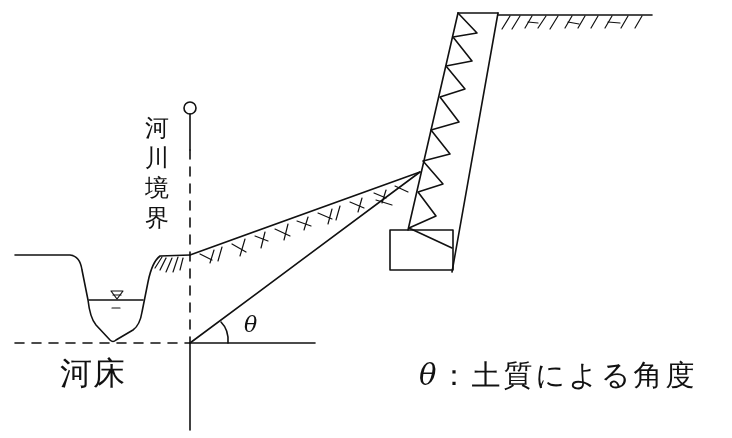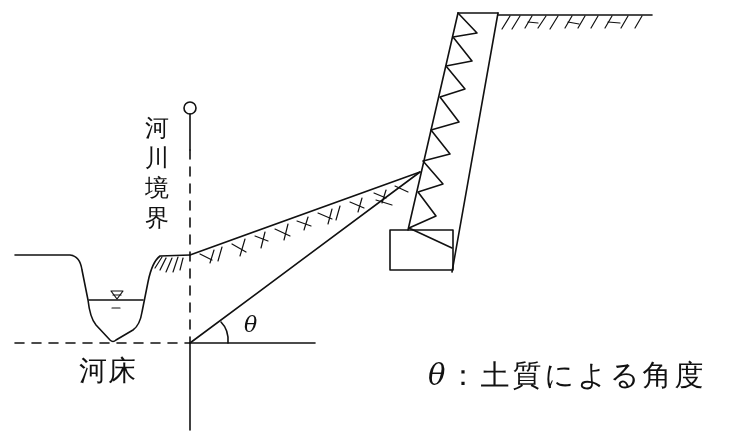--- a/index.html
+++ b/index.html
@@ -5,23 +5,23 @@
   html, body { margin: 0; padding: 0; background: #ffffff; }
   body { width: 732px; height: 438px; position: relative; overflow: hidden;
          font-family: "DejaVu Serif", serif; color: #111; }
   #diagram { position: absolute; left: 0; top: 0; }
   .stroke { stroke: #111; fill: none; stroke-width: 1.6; stroke-linecap: round; stroke-linejoin: round; }
   .thin { stroke-width: 1.2; }
   .dash { stroke-dasharray: 9 8; }
   .label-vert { position: absolute; left: 140px; top: 113px; width: 34px;
                 font-size: 24px; line-height: 30px; text-align: center; }
   .label-vert span { display: block; }
-  .label-bed { position: absolute; left: 79px; top: 352px; font-size: 28px; letter-spacing: 1px; }
+  .label-bed { position: absolute; left: 60px; top: 352px; font-size: 32px; letter-spacing: 1px; }
   .label-theta { position: absolute; left: 244px; top: 312px; font-size: 22px; font-style: italic; }
-  .legend { position: absolute; left: 428px; top: 356px; font-size: 29px; letter-spacing: 3px; }
+  .legend { position: absolute; left: 419px; top: 356px; font-size: 29px; letter-spacing: 3px; }
   .legend .sym { font-style: italic; }
 </style>
 </head>
 <body>
 
 <svg id="diagram" width="732" height="438" viewBox="0 0 732 438" xmlns="http://www.w3.org/2000/svg">
 
   <g>
     <circle cx="190" cy="108" r="6" class="stroke"></circle>
     <line x1="190" y1="114" x2="190" y2="150" class="stroke"></line>

